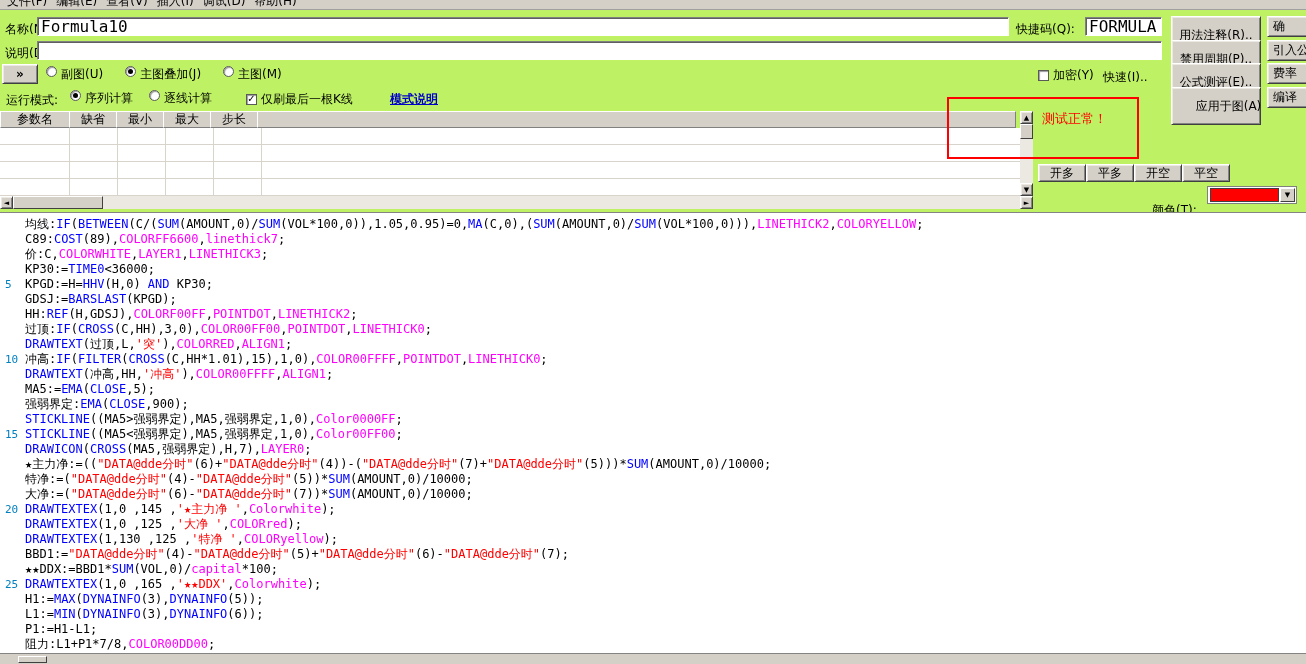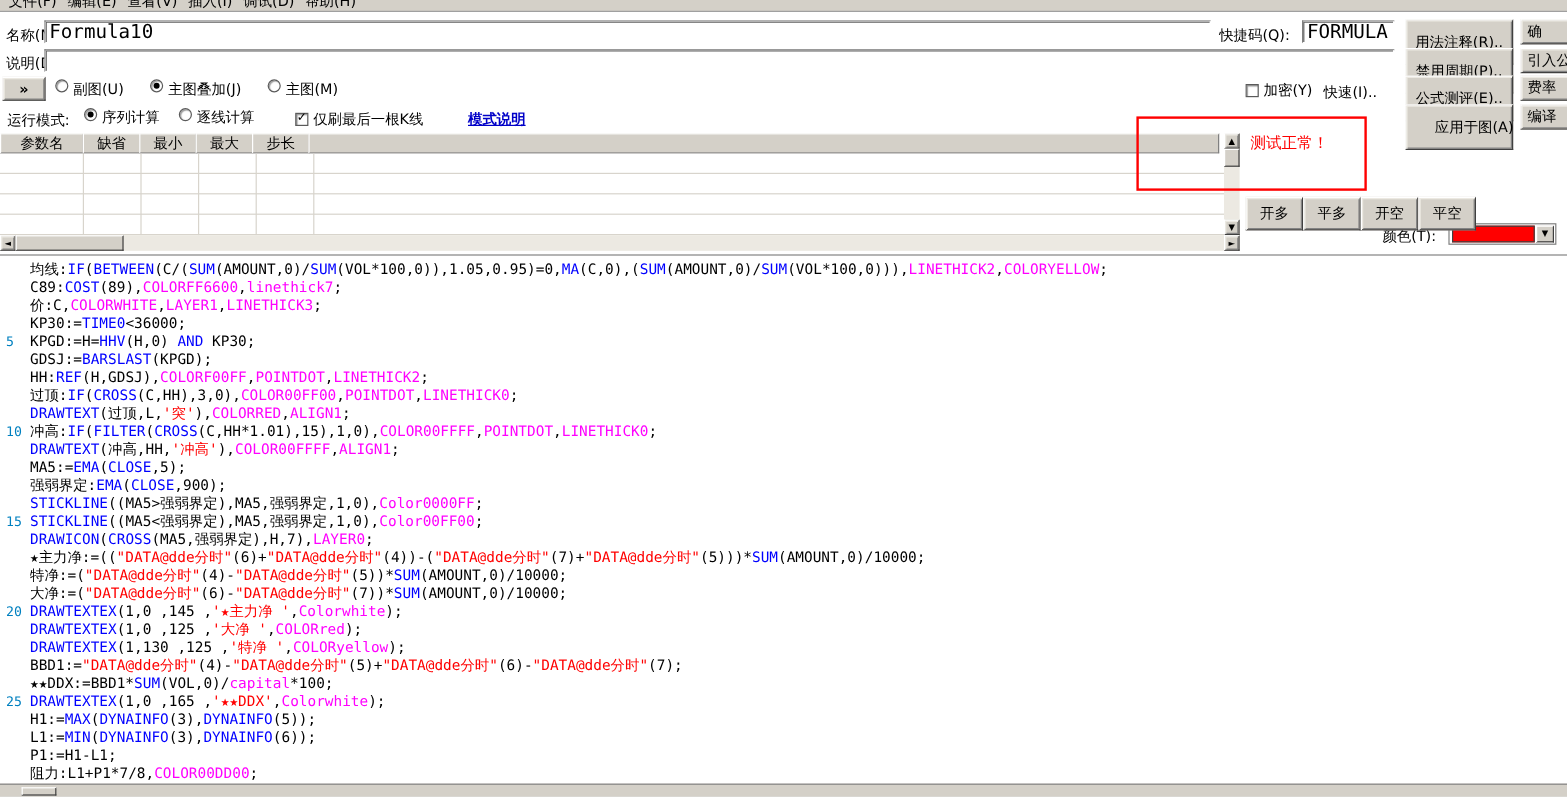--- a/index.html
+++ b/index.html
@@ -1,17 +1,17 @@
 <!DOCTYPE html>
 <html style="--tok-t: #000000; --tok-f: #0000ff; --tok-c: #ff00ff; --tok-s: #ff0000; --tok-ln: #0080c0;"><head>
 <meta charset="utf-8">
 <style>
   html,body{margin:0;padding:0}
   body{background:#9b9b9b}
-  .screen{position:relative;width:1306px;height:664px;overflow:hidden;background:#ffffff;
+  .screen{position:relative;width:1306px;height:664px;overflow:hidden;background:#bef264;
           font-family:"DejaVu Sans","Liberation Sans",sans-serif;font-size:12px;color:#000;cursor:default}
   .lbl{position:absolute;white-space:nowrap}
   .input{position:absolute;background:#fff;border:1px solid;border-color:#808080 #fff #fff #808080;
          box-shadow:inset 1px 1px 0 #5f5f5f;font-family:"DejaVu Sans Mono","Liberation Mono",monospace;
          font-size:16px;padding:1px 3px;color:#000;box-sizing:border-box}
   .btn{position:absolute;display:flex;align-items:center;justify-content:center;background:#d4d0c8;
        border:1px solid;border-color:#fff #404040 #404040 #fff;
        box-shadow:inset 1px 1px 0 #ece9e2,inset -1px -1px 0 #848484;white-space:nowrap;box-sizing:border-box}
   .rbtn1{left:1171px;width:90px;height:38px}
   .rbtn2{left:1267px;width:64px;height:21px;justify-content:flex-start;padding-left:5px}
@@ -38,21 +38,21 @@
   .vsb{position:absolute;left:1020px;top:111px;width:13px;height:85px;background:#ece9e2}
   .hsb{position:absolute;left:0;top:196px;width:1033px;height:13px;background:#ece9e2}
   .sbtn{position:absolute;width:13px;height:13px;display:flex;align-items:center;justify-content:center;
         font-size:7px;background:#d4d0c8;border:1px solid;border-color:#fff #404040 #404040 #fff;
         box-shadow:inset 1px 1px 0 #ece9e2,inset -1px -1px 0 #848484;box-sizing:border-box}
   .up{top:0;left:0}.down{bottom:0;left:0}.left{left:0;top:0}.right{right:0;top:0}
   .vthumb{position:absolute;left:0;top:13px;width:13px;height:15px;background:#d4d0c8;border:1px solid;
           border-color:#fff #404040 #404040 #fff;box-sizing:border-box}
   .hthumb{position:absolute;left:13px;top:0;width:90px;height:13px;background:#d4d0c8;border:1px solid;
           border-color:#fff #404040 #404040 #fff;box-sizing:border-box}
-  .trade{top:164px;width:48px;height:28px}
+  .trade{top:164px;width:48px;height:18px}
   .combo{position:absolute;left:1207px;top:186px;width:90px;height:18px;background:#fff;border:1px solid #808080;
          box-sizing:border-box;display:flex;align-items:center;padding:1px}
   .swatch{flex:1;height:12px;margin:0 1px;border:1px solid #404040}
   .combo-btn{width:15px;height:14px;display:flex;align-items:center;justify-content:center;font-size:7px;
              background:#d4d0c8;border:1px solid;border-color:#fff #404040 #404040 #fff;box-sizing:border-box}
   .test-msg{position:absolute;left:1042px;top:110px;font-weight:normal;font-size:13px;white-space:nowrap}
   .hl-box{position:absolute;left:947px;top:97px;width:188px;height:58px;border:2px solid #f00;z-index:60;pointer-events:none}
   .editor{position:absolute;left:0;top:212px;width:1306px;height:441px;background:#fff;border-top:1px solid #848484;
           overflow:hidden;padding-top:4px;box-sizing:border-box}
   .code-line{height:15px;line-height:15px;white-space:pre;font-family:"DejaVu Sans Mono","Liberation Mono",monospace;font-size:12px}
@@ -153,21 +153,21 @@
   </div>
   <div class="hsb">
     <div class="sbtn left">◄</div>
     <div class="hthumb"></div>
     <div class="sbtn right">►</div>
   </div>
 
   <div class="test-msg" style="color: rgb(255, 0, 0);">测试正常！</div>
   <div class="hl-box" style="border-color: rgb(255, 0, 0);"></div>
 
-  <span class="lbl" style="left:1152px;top:189px">颜色(T):</span>
+  <span class="lbl" style="left:1152px;top:202px">颜色(T):</span>
   <div class="combo">
     <div class="swatch" style="background: rgb(255, 0, 0);"></div>
     <div class="combo-btn">▼</div>
   </div>
 
   <div class="editor">
     <div>
         <div class="code-line"><span class="gutter"></span><span class="code-text"><span class="tok-t">均线:</span><span class="tok-f">IF</span><span class="tok-t">(</span><span class="tok-f">BETWEEN</span><span class="tok-t">(C/(</span><span class="tok-f">SUM</span><span class="tok-t">(AMOUNT,0)/</span><span class="tok-f">SUM</span><span class="tok-t">(VOL*100,0)),1.05,0.95)=0,</span><span class="tok-f">MA</span><span class="tok-t">(C,0),(</span><span class="tok-f">SUM</span><span class="tok-t">(AMOUNT,0)/</span><span class="tok-f">SUM</span><span class="tok-t">(VOL*100,0))),</span><span class="tok-c">LINETHICK2</span><span class="tok-t">,</span><span class="tok-c">COLORYELLOW</span><span class="tok-t">;</span></span></div>
         <div class="code-line"><span class="gutter"></span><span class="code-text"><span class="tok-t">C89:</span><span class="tok-f">COST</span><span class="tok-t">(89),</span><span class="tok-c">COLORFF6600</span><span class="tok-t">,</span><span class="tok-c">linethick7</span><span class="tok-t">;</span></span></div>
         <div class="code-line"><span class="gutter"></span><span class="code-text"><span class="tok-t">价:C,</span><span class="tok-c">COLORWHITE</span><span class="tok-t">,</span><span class="tok-c">LAYER1</span><span class="tok-t">,</span><span class="tok-c">LINETHICK3</span><span class="tok-t">;</span></span></div>

